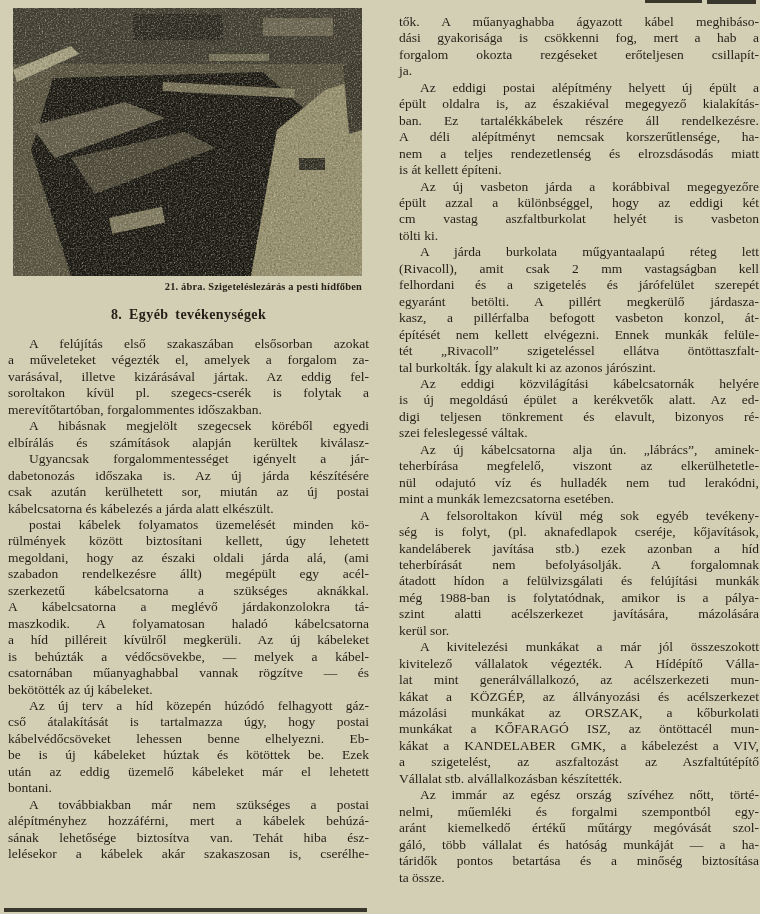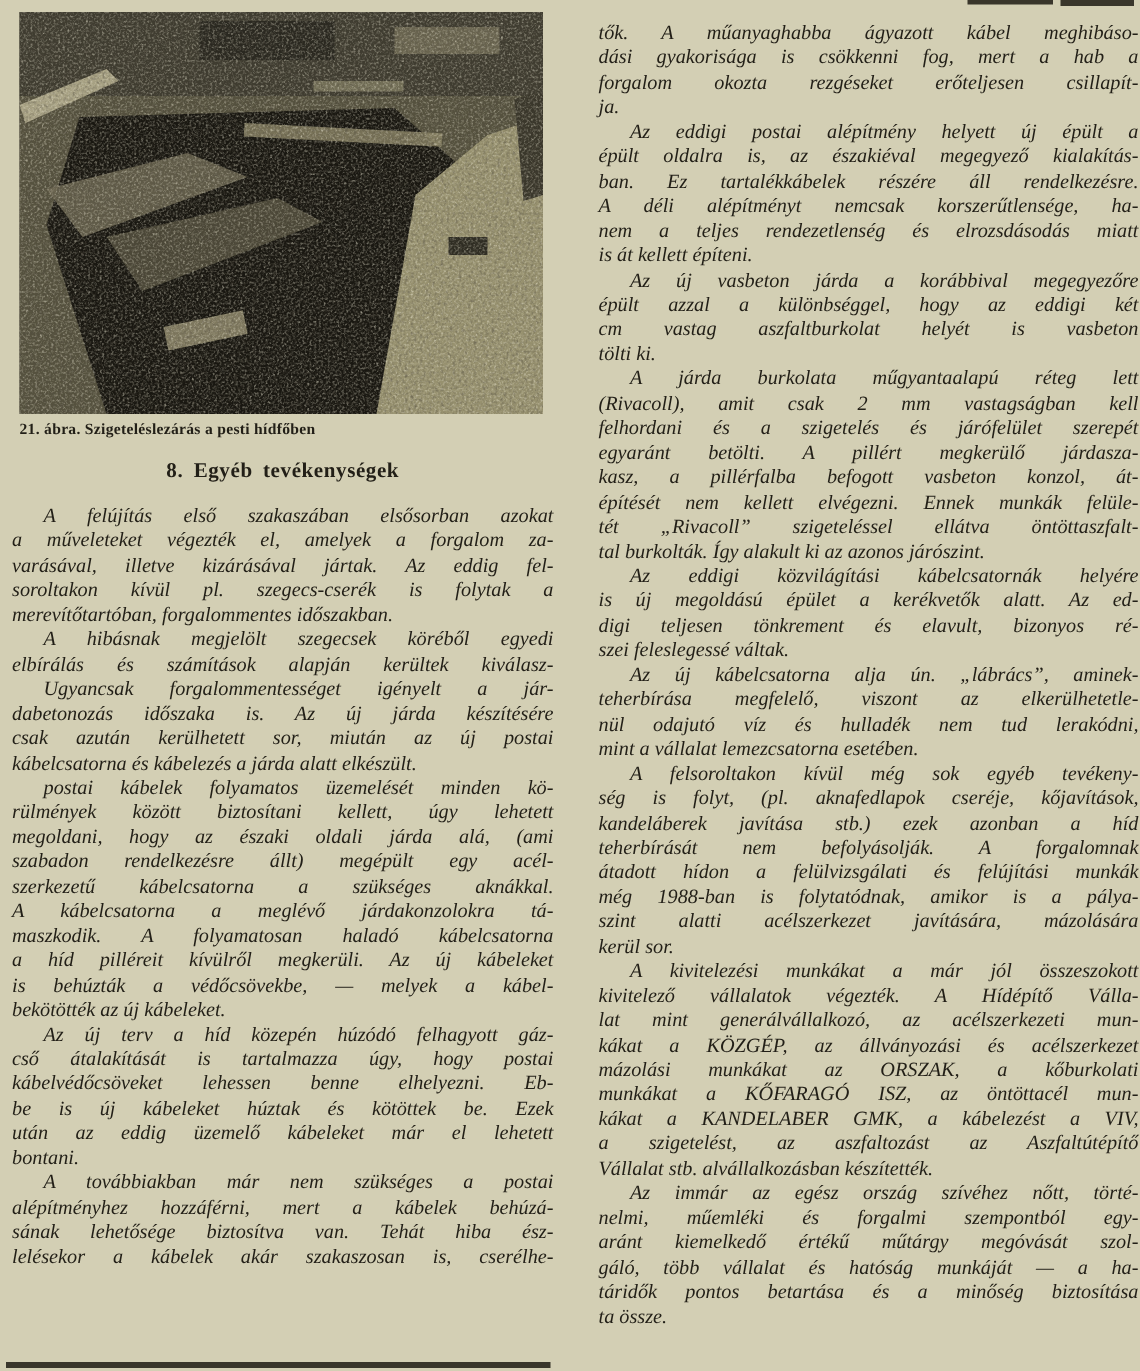--- a/index.html
+++ b/index.html
@@ -7,28 +7,28 @@
     position:relative;width:760px;height:914px;overflow:hidden;
     background:#d3cfb4;color:#221f17;
     font-family:"Liberation Serif","DejaVu Serif",serif;
   }
   .col{position:absolute;}
   .col.left{left:8px;top:0;width:361px;}
   .col.right{left:399px;top:14px;width:360px;}
   figure{margin:8px 0 0 5px;width:349px;}
   .photo{display:block;width:349px;height:268px;background:#36332a;}
   figcaption{
-    margin-top:5px;width:349px;text-align:left;
+    margin-top:5px;width:349px;text-align:right;
     font-weight:bold;font-size:10.4px;letter-spacing:.2px;
   }
   h2{
     margin:15px 0 13px 0;text-align:center;
     font-size:14px;letter-spacing:.4px;word-spacing:3px;
   }
-  .para{font-size:13.5px;line-height:16.45px;font-style:italic;}
+  .para{font-size:13.5px;line-height:16.45px;}
   .line{text-align:justify;text-align-last:justify;}
   .line.final{text-align-last:left;}
   .para .line:first-child{text-indent:21px;}
   .para.noindent .line:first-child{text-indent:0;}
   .artifact{position:absolute;background:#39362b;}
   .artifact.tr1{left:645px;top:0;width:57px;height:3px;}
   .artifact.tr2{left:707px;top:0;width:49px;height:4px;}
   .artifact.bl{left:4px;top:908px;width:363px;height:4px;}
 </style>
 </head>
@@ -94,20 +94,21 @@
         <div class="para">
           <div class="line">postai kábelek folyamatos üzemelését minden kö-</div>
           <div class="line">rülmények között biztosítani kellett, úgy lehetett</div>
           <div class="line">megoldani, hogy az északi oldali járda alá, (ami</div>
           <div class="line">szabadon rendelkezésre állt) megépült egy acél-</div>
           <div class="line">szerkezetű kábelcsatorna a szükséges aknákkal.</div>
           <div class="line">A kábelcsatorna a meglévő járdakonzolokra tá-</div>
           <div class="line">maszkodik. A folyamatosan haladó kábelcsatorna</div>
           <div class="line">a híd pilléreit kívülről megkerüli. Az új kábeleket</div>
           <div class="line">is behúzták a védőcsövekbe, — melyek a kábel-</div>
+          <div class="line">csatornában műanyaghabbal vannak rögzítve — és</div>
           <div class="line final">bekötötték az új kábeleket.</div>
         </div>
         <div class="para">
           <div class="line">Az új terv a híd közepén húzódó felhagyott gáz-</div>
           <div class="line">cső átalakítását is tartalmazza úgy, hogy postai</div>
           <div class="line">kábelvédőcsöveket lehessen benne elhelyezni. Eb-</div>
           <div class="line">be is új kábeleket húztak és kötöttek be. Ezek</div>
           <div class="line">után az eddig üzemelő kábeleket már el lehetett</div>
           <div class="line final">bontani.</div>
         </div>
@@ -155,21 +156,21 @@
         <div class="para">
           <div class="line">Az eddigi közvilágítási kábelcsatornák helyére</div>
           <div class="line">is új megoldású épület a kerékvetők alatt. Az ed-</div>
           <div class="line">digi teljesen tönkrement és elavult, bizonyos  ré-</div>
           <div class="line final">szei feleslegessé váltak.</div>
         </div>
         <div class="para">
           <div class="line">Az új kábelcsatorna alja ún. „lábrács”, aminek-</div>
           <div class="line">teherbírása megfelelő, viszont az elkerülhetetle-</div>
           <div class="line">nül odajutó víz és hulladék nem tud lerakódni,</div>
-          <div class="line final">mint a vállalat lemezcsatorna esetében.</div>
+          <div class="line final">mint a munkák lemezcsatorna esetében.</div>
         </div>
         <div class="para">
           <div class="line">A felsoroltakon kívül még sok egyéb tevékeny-</div>
           <div class="line">ség is folyt, (pl. aknafedlapok cseréje, kőjavítások,</div>
           <div class="line">kandeláberek javítása stb.) ezek azonban a híd</div>
           <div class="line">teherbírását nem befolyásolják. A forgalomnak</div>
           <div class="line">átadott hídon a felülvizsgálati és felújítási munkák</div>
           <div class="line">még 1988-ban is folytatódnak, amikor is a pálya-</div>
           <div class="line">szint alatti acélszerkezet javítására, mázolására</div>
           <div class="line final">kerül sor.</div>

